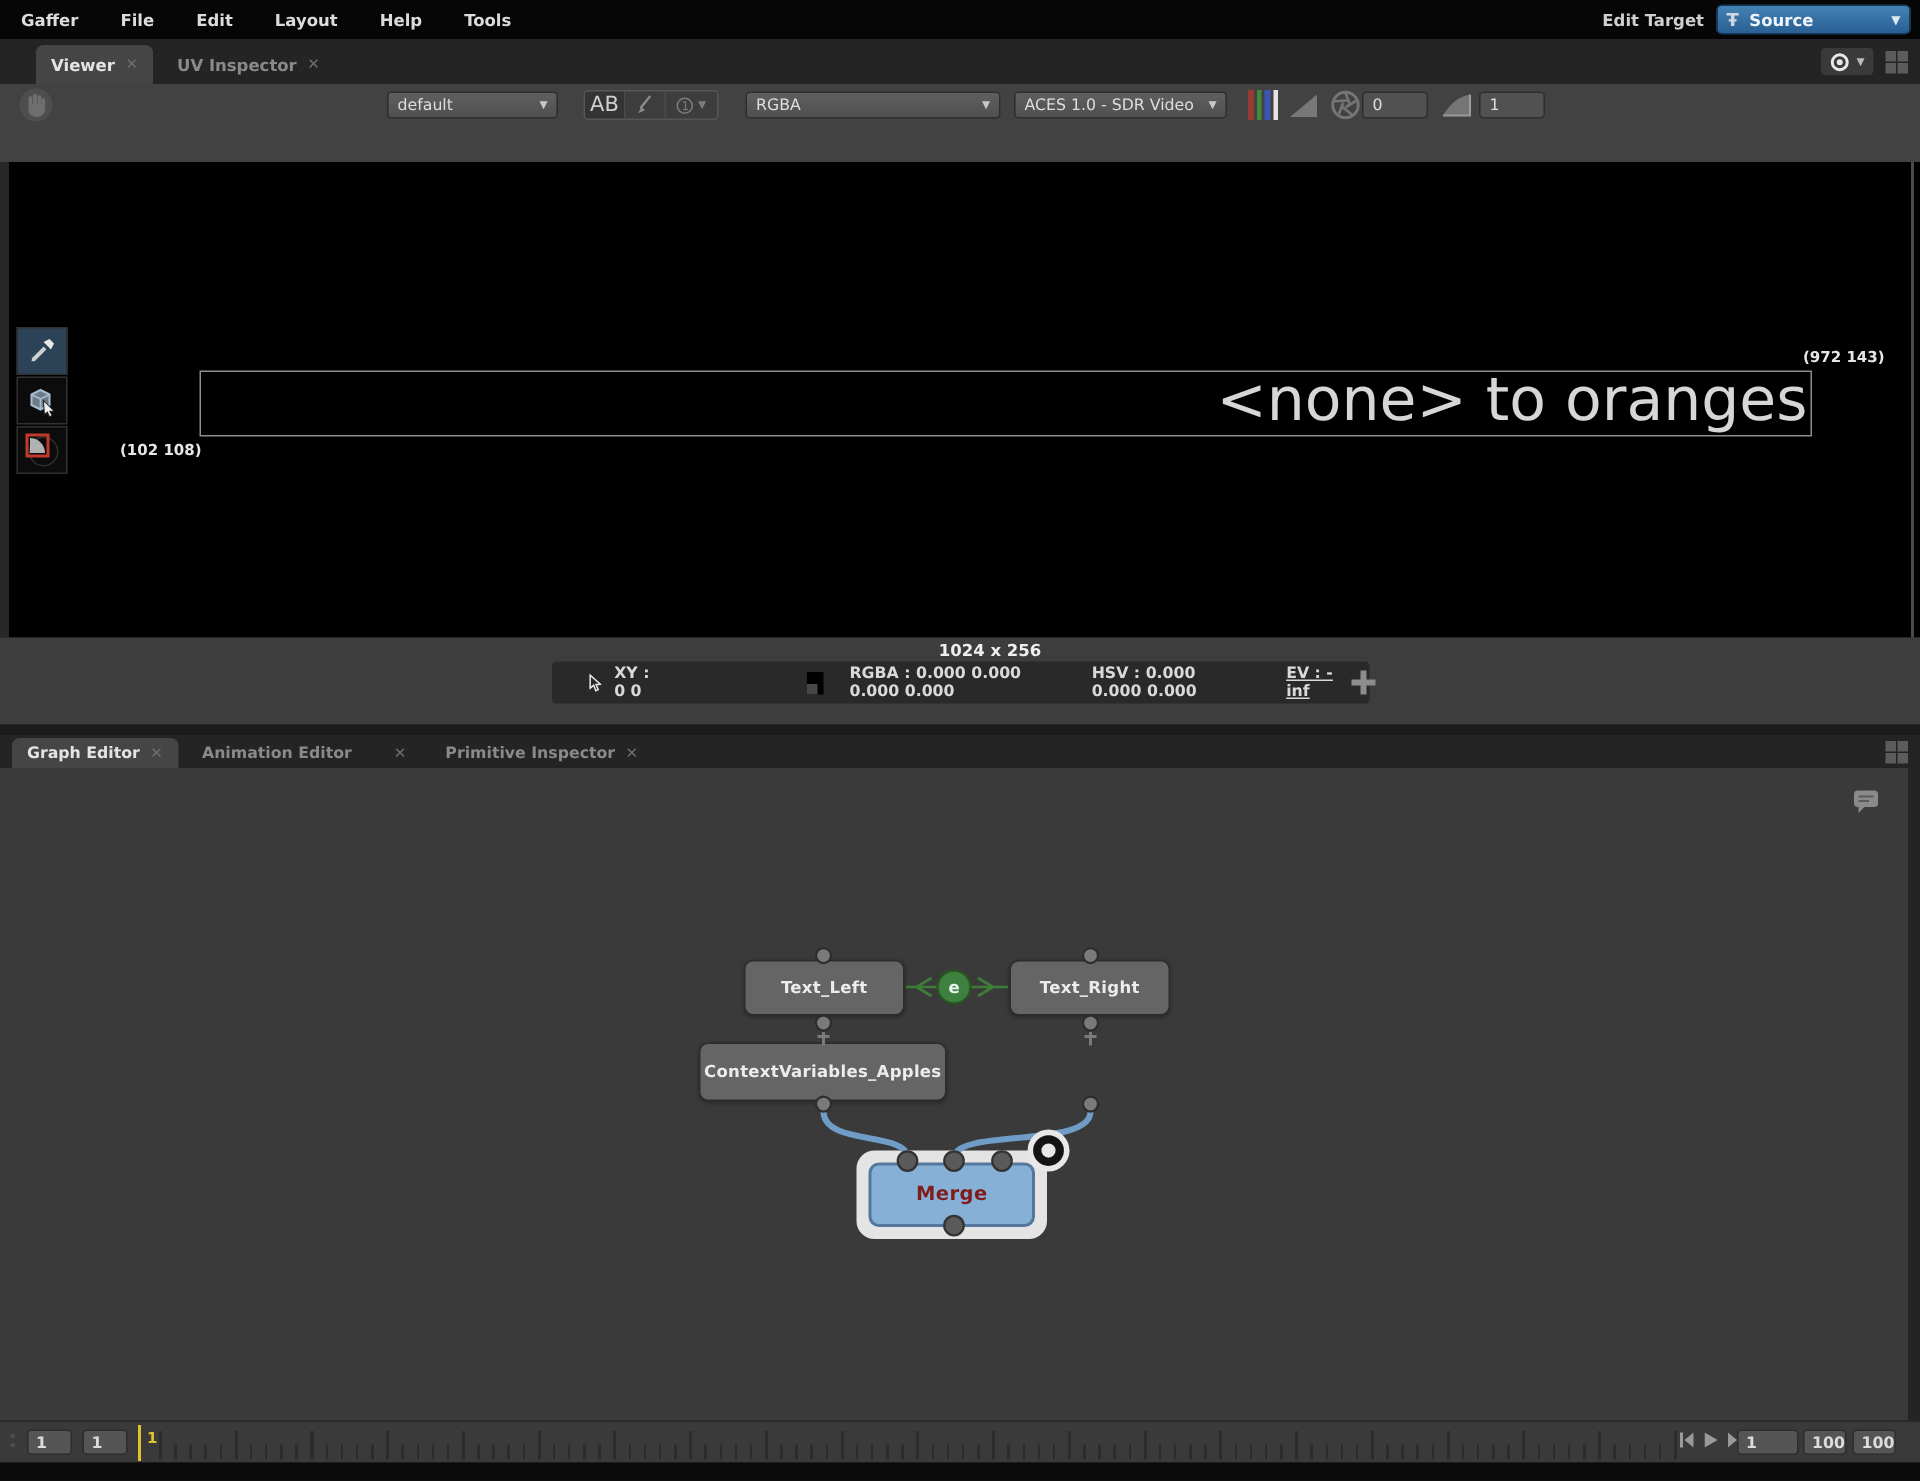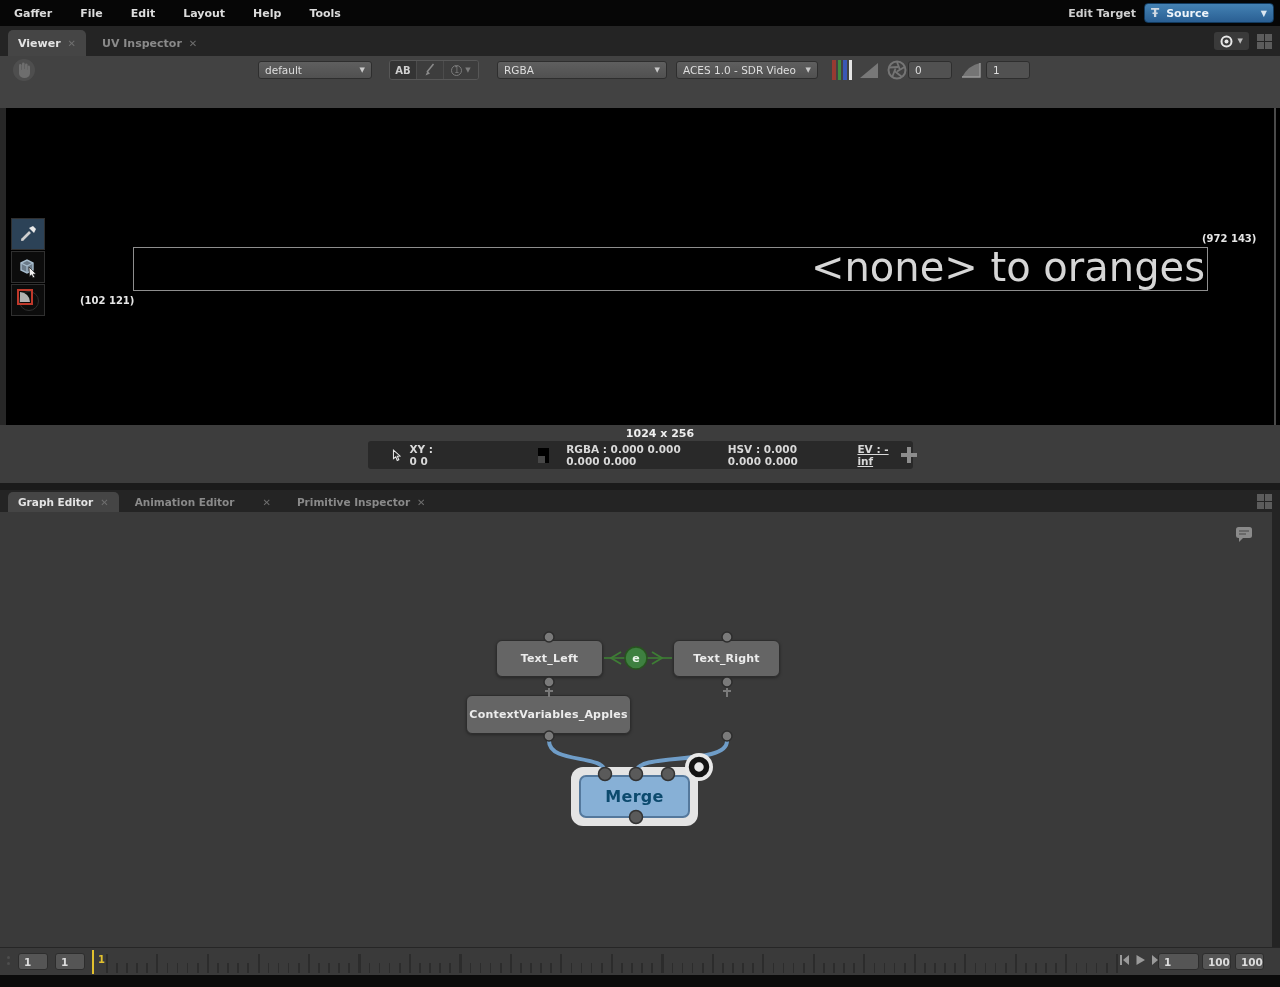--- a/index.html
+++ b/index.html
@@ -37,21 +37,21 @@
 
   
   .viewer-toolbar { position:absolute; left:0; top:56px; width:1280px; height:52px; background:#424242; }
   .hand-icon { position:absolute; left:12px; top:58px; }
   .dd { position:absolute; top:61px; height:18px; border-radius:3px; border:1px solid #2e2e2e;
         background:linear-gradient(#5f5f5f,#505050); color:#dedede; font-size:10.5px;
         display:flex; align-items:center; padding:0 6px; }
   .dd .arrow { margin-left:auto; font-size:7px; color:#c9c9c9; }
   .ab-group { position:absolute; left:389px; top:60px; height:20px; display:flex; border:1px solid #575757; border-radius:3px; overflow:hidden; }
   .ab-btn { width:27px; display:flex; align-items:center; justify-content:center; color:#cfcfcf;
-            font-size:10px; font-weight:bold; background:#343434; border-right:1px solid #4c4c4c; }
+            font-size:14px; font-weight:normal; background:#343434; border-right:1px solid #4c4c4c; }
   .ab-btn.dim { color:#7c7c7c; background:#3d3d3d; }
   .ab-num { width:34px; display:flex; align-items:center; justify-content:center; gap:3px; background:#3d3d3d; color:#7c7c7c; font-size:9px; }
   .num-circle { width:11px; height:11px; border:1px solid #7c7c7c; border-radius:50%; display:flex; align-items:center;
                 justify-content:center; font-size:8px; }
   .mini-field { position:absolute; top:61px; height:18px; border-radius:3px; background:#515151;
                 border:1px solid #2e2e2e; color:#dedede; font-size:10.5px; display:flex; align-items:center; padding:0 6px; }
   .rgb-bars { position:absolute; left:832px; top:60px; height:20px; display:flex; gap:2px; }
   .rgb-bars span { width:3.5px; height:20px; }
   .tri-icon { position:absolute; top:63px; width:0; height:0; border-left:18px solid transparent; border-bottom:15px solid #787878; }
   .gamma-icon { position:absolute; left:961px; top:62px; width:20px; height:16px; }
@@ -90,22 +90,22 @@
   
   .graph-tabbar { top:490px; height:22px; }
   .graph-tabbar .tab { height:20px; font-size:10.5px; }
   .graph-area { position:absolute; left:0; top:512px; width:1272px; height:435px; background:#3a3a3a; overflow:hidden; }
   .annot-icon { position:absolute; right:18px; top:12px; }
   .gnode { position:absolute; background:#656565; border:1px solid #2d2d2d; border-radius:6px; color:#ececec;
            font-size:11px; font-weight:bold; display:flex; align-items:center; justify-content:center;
            box-shadow:0 1px 3px rgba(0,0,0,.35); letter-spacing:.2px; }
   .merge-outer { position:absolute; background:#e4e4e4; border-radius:12px; }
   .merge-inner { position:absolute; left:8px; top:8px; right:8px; bottom:8px; background:#87b0d6; border:2px solid #54789c;
-                 border-radius:7px; display:flex; align-items:center; justify-content:center; color:#0c4a6e;
-                 font-size:16px; font-weight:bold; letter-spacing:.3px; }
+                 border-radius:7px; display:flex; align-items:center; justify-content:center; color:#7f1d1d;
+                 font-size:13px; font-weight:bold; letter-spacing:.3px; }
   .e-label { position:absolute; left:625px; top:135px; width:22px; height:22px; border-radius:50%;
              display:flex; align-items:center; justify-content:center; color:#eaf4ea; font-size:11px; font-weight:bold; z-index:7; }
   .edges-svg { position:absolute; left:0; top:0; width:1280px; height:435px; z-index:6; pointer-events:none; }
 
   
   .timeline { position:absolute; left:0; top:947px; width:1280px; height:28px; background:#3a3a3a; border-top:1px solid #262626; }
   .grip { position:absolute; left:7px; top:8px; display:flex; flex-direction:column; gap:3px; }
   .grip span { width:3px; height:3px; background:#4e4e4e; border-radius:50%; }
   .tl-field { position:absolute; top:5px; height:17px; background:#555; border:1px solid #2d2d2d; border-radius:3px;
               color:#dcdcdc; font-size:10.5px; font-weight:bold; display:flex; align-items:center; padding:0 5px; }
@@ -134,21 +134,21 @@
     <div class="menubar-right">
       <span class="edit-target-label">Edit Target</span>
       <div class="source-dd">
         <span class="tbar-icon">Ŧ</span>
         <span>Source</span>
         <span class="arrow">▼</span>
       </div>
     </div>
   </div>
 
-  <div class="tabbar viewer-tabbar" style="padding-left:8px;">
+  <div class="tabbar viewer-tabbar" style="padding-left:24px;">
     <div class="tab active">
       <span>Viewer</span>
       <span class="close">✕</span>
     </div>
     <div class="tab" style="margin-left:6px;">
       <span>UV Inspector</span>
       <span class="close">✕</span>
     </div>
     <div class="right-icons">
       <div class="target-btn">
@@ -251,21 +251,21 @@
           <div style="position:absolute; left:3px; top:3px; width:20px; height:20px; border:1px solid #2e2e2e; border-radius:50%;"></div>
           <div style="position:absolute; left:1px; top:1px; width:16px; height:16px; border:2px solid #c0392b;"></div>
           <div style="position:absolute; left:4px; top:4px; width:10px; height:10px; background:#b2b2b2; border-top-right-radius:100%;"></div>
         </div>
       </div>
     </div>
 
     <div class="sel-box">
       <span class="img-text right">&lt;none&gt; to oranges</span>
     </div>
-    <div class="coord" style="left:80px; top:187px;">(102 121)</div>
+    <div class="coord" style="left:80px; top:187px;">(102 108)</div>
     <div class="coord" style="left:1202px; top:125px;">(972 143)</div>
   </div>
 
   <div class="viewer-footer">
     <div class="res-label">1024 x 256</div>
     <div class="status-pill">
       <svg class="cursor-ic" width="13" height="17" viewBox="0 0 13 17">
         <path d="M2 1 L2 13 L5.2 10.4 L7.2 15.4 L9.4 14.4 L7.4 9.6 L11.4 9.4 Z" fill="none" stroke="#e8e8e8" stroke-width="1.4"></path>
       </svg>
       <span class="status-xy">XY : 0 0</span>

